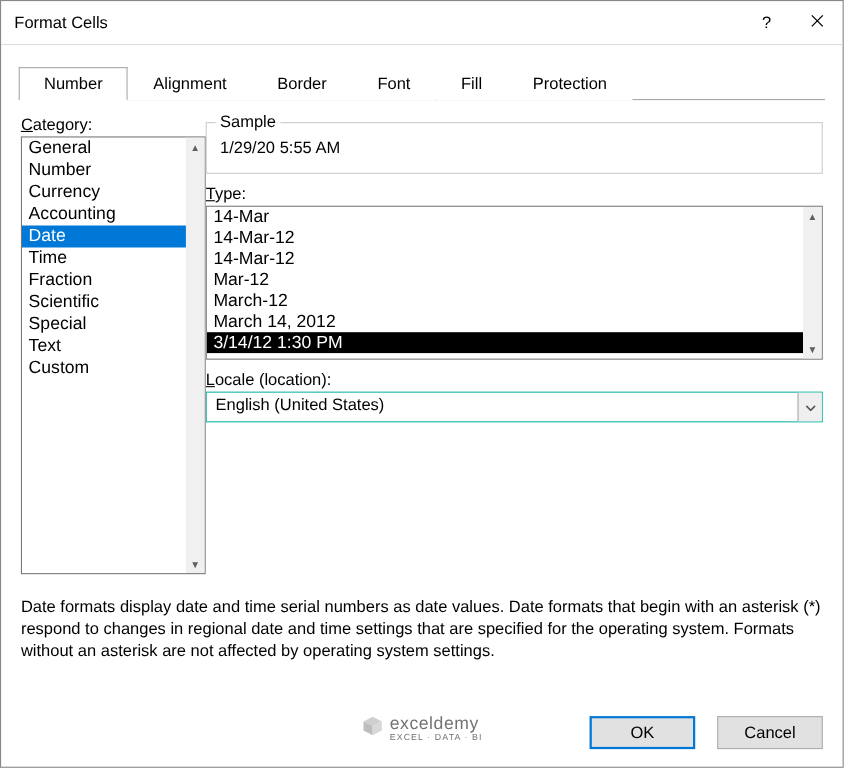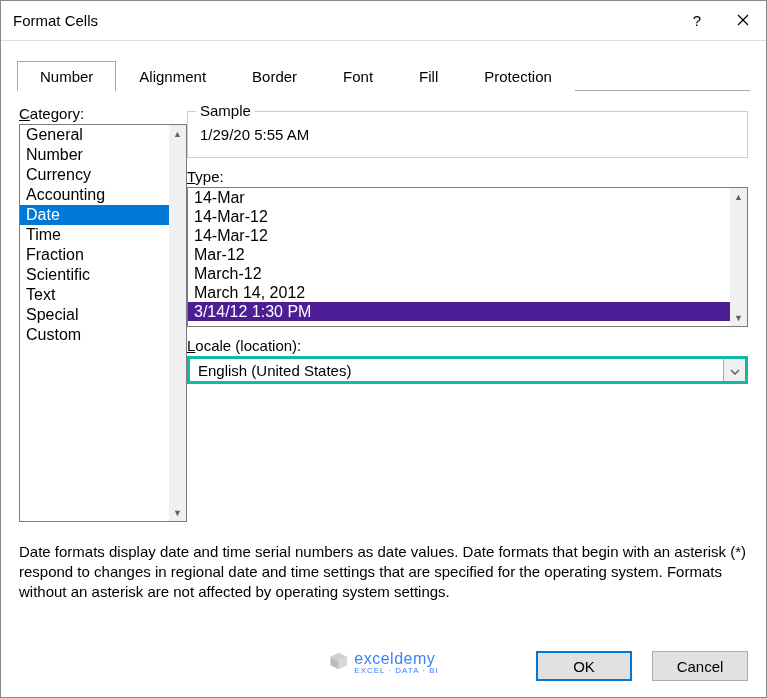--- a/index.html
+++ b/index.html
@@ -67,25 +67,25 @@
   .fieldset .legend {
     position: absolute; top: -10px; left: 8px; background: #fff; padding: 0 4px; font-size: 15px;
   }
   .sample-text { font-size: 15px; padding-left: 2px; }
 
   .typebox {
     border: 1px solid #7a7a7a; height: 140px; position: relative; background: #fff; overflow: hidden;
   }
   .typebox .items { position: absolute; left: 0; right: 17px; top: 0; }
   .typebox .titem { padding: 0 6px; font-size: 16px; line-height: 19px; cursor: pointer; white-space: nowrap; }
-  .typebox .titem.selected { background: #4c1d95; color: #fff; }
+  .typebox .titem.selected { background: #000000; color: #fff; }
   .typebox .vscroll { position: absolute; right: 0; top: 0; bottom: 0; width: 17px; background: #f0f0f0; display: flex; flex-direction: column; align-items: center; }
 
   .combo {
-    border: 3px solid #14b8a6; height: 28px; display: flex; align-items: stretch; background: #fff;
+    border: 1px solid #14b8a6; height: 28px; display: flex; align-items: stretch; background: #fff;
   }
   .combo .ctext { flex: 1; padding: 3px 8px; font-size: 15px; }
   .combo .cbtn {
     width: 22px; border-left: 1px solid #a9a9a9; background: #efefef;
     display: flex; align-items: center; justify-content: center;
   }
 
   .desc { font-size: 15px; line-height: 20px; margin-top: 20px; }
 
   .footer {
@@ -93,21 +93,21 @@
     padding: 8px 18px 16px 18px;
   }
   .btn {
     min-width: 96px; height: 30px; border: 1px solid #acacac; background: #e1e1e1;
     font-size: 15px; display: flex; align-items: center; justify-content: center; cursor: pointer;
   }
   .btn.primary { border: 2px solid #0078d7; background: #e1e1e1; }
 
   .watermark {
     position: absolute; left: 50%; transform: translateX(-50%); bottom: 22px;
-    display: flex; align-items: center; gap: 6px; color: #3b82f6; font-size: 16px;
+    display: flex; align-items: center; gap: 6px; color: #737373; font-size: 16px;
     pointer-events: none; letter-spacing: 0.5px;
   }
   .watermark .sub { font-size: 8px; letter-spacing: 1px; display: block; margin-top: -2px; }
   .watermark svg { width: 20px; height: 20px; }
   .spacer-vert { height: 10px; }
 </style>
 </head>
 <body>
 
 <div class="dialog">
@@ -143,22 +143,22 @@
         <div class="listbox">
           <div class="items" id="category-items">
               <div class="item">General</div>
               <div class="item">Number</div>
               <div class="item">Currency</div>
               <div class="item">Accounting</div>
               <div class="item selected">Date</div>
               <div class="item">Time</div>
               <div class="item">Fraction</div>
               <div class="item">Scientific</div>
+              <div class="item">Special</div>
               <div class="item">Text</div>
-              <div class="item">Special</div>
               <div class="item">Custom</div>
             </div>
           <div class="vscroll">
             <div class="vsbtn">▲</div>
             <div class="vstrack"></div>
             <div class="vsbtn">▼</div>
           </div>
         </div>
       </div>
 

